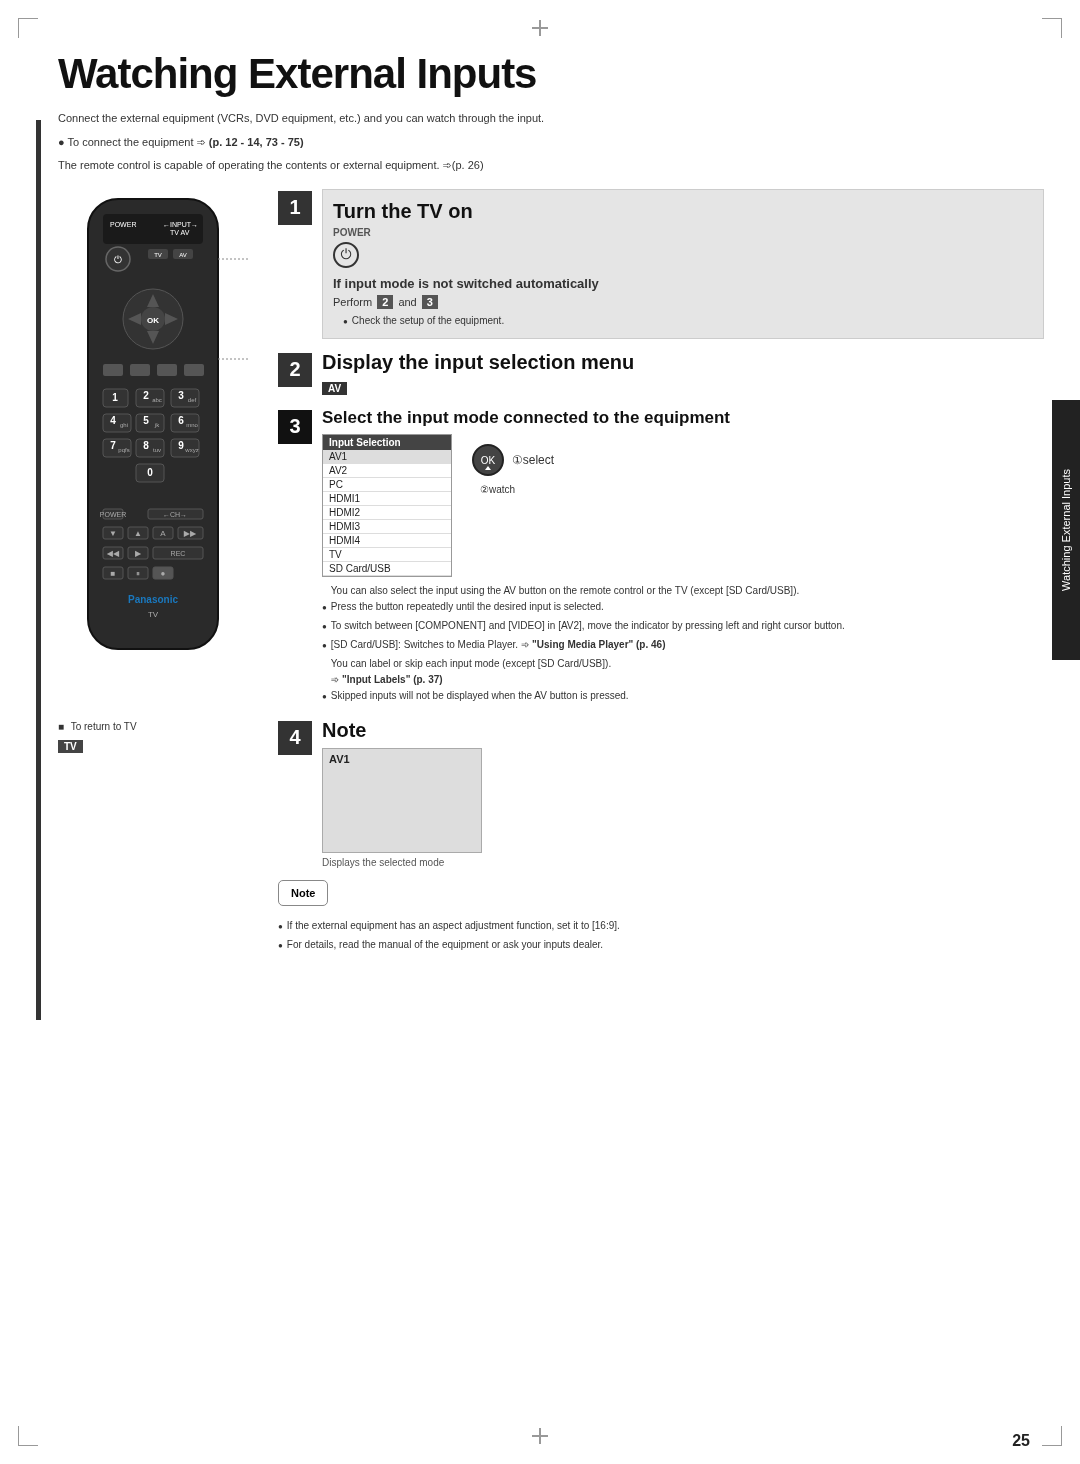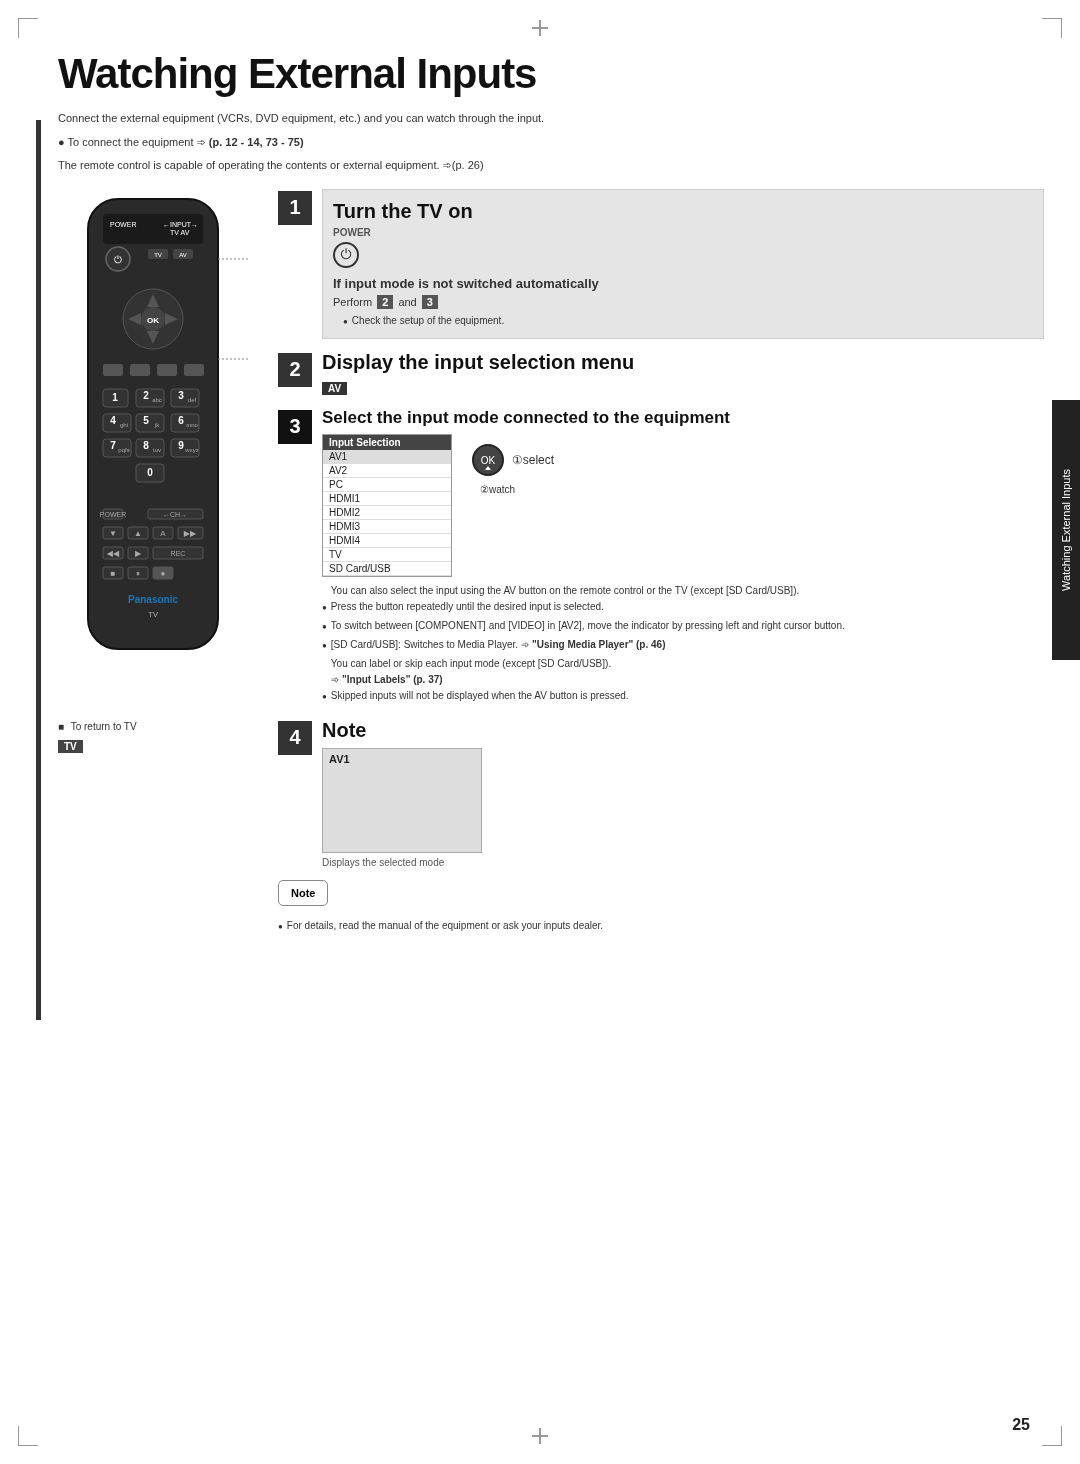--- a/index.html
+++ b/index.html
@@ -289,21 +289,21 @@
       font-weight: bold;
     }
 
     .note-box-section {
       margin-top: 12px;
     }
 
     
     .page-number {
       position: absolute;
-      bottom: 30px;
+      bottom: 14px;
       right: 50px;
       font-size: 16px;
       font-weight: bold;
       color: #222;
     }
 
     .remote-svg {
       width: 190px;
     }
 
@@ -595,20 +595,23 @@
             <span class="view-screen-label">AV1</span>
           </div>
           <div class="displays-text">Displays the selected mode</div>
         </div>
       </div>
 
       <div class="note-box-section">
         <div class="note-box">Note</div>
         <div class="notes-section">
           <div class="note-item">
+            <span>If the external equipment has an aspect adjustment function, set it to [16:9].</span>
+          </div>
+          <div class="note-item">
             <span>For details, read the manual of the equipment or ask your inputs dealer.</span>
           </div>
         </div>
       </div>
 
     </div>
   </div>
 </div>
 
 <div class="page-number">25</div>

